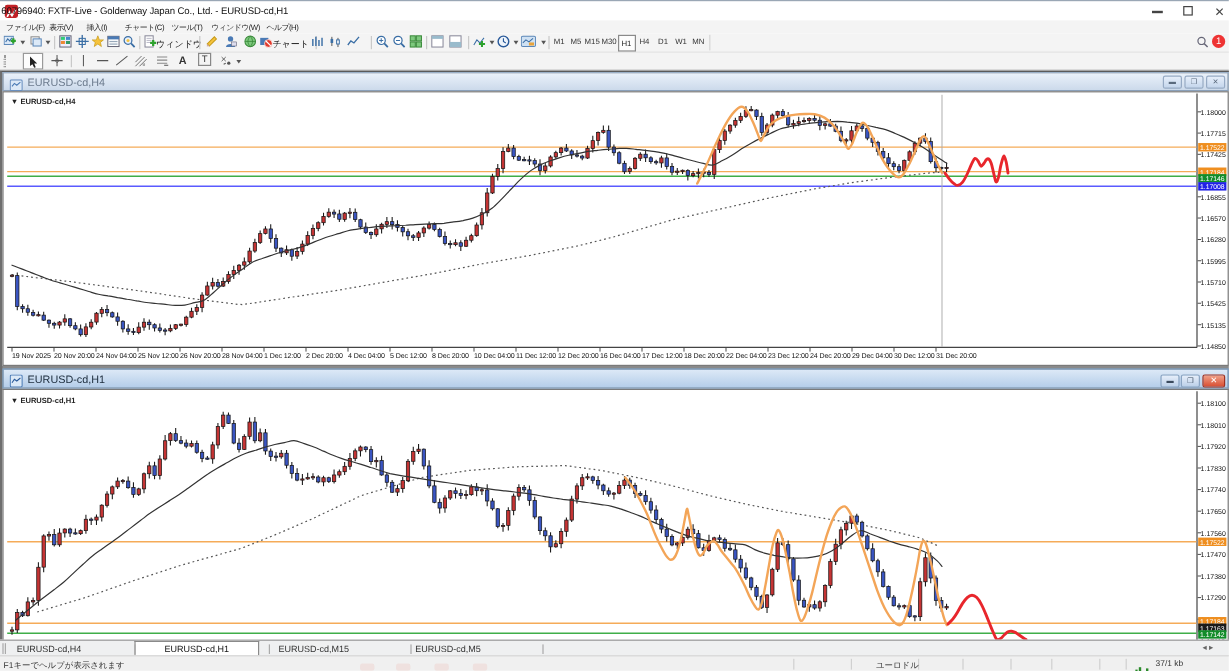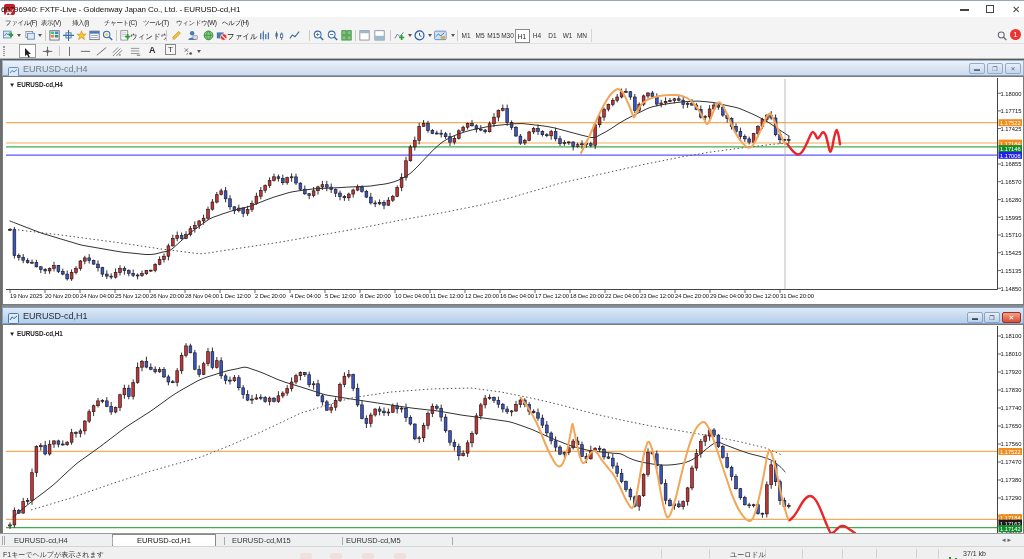--- a/index.html
+++ b/index.html
@@ -81,21 +81,21 @@
       <div style="position:absolute;left:203px;top:1px;width:13px;height:13px;transform:scale(0.85);transform-origin:0 0"><svg width="13" height="13" viewBox="0 0 13 13">
           <circle cx="6.5" cy="6.5" r="5.2" fill="#7ec97e" stroke="#3a8a3a"></circle>
           <path d="M1.5 6.5 h10 M6.5 1.5 c-3 3 -3 7 0 10 M6.5 1.5 c3 3 3 7 0 10" stroke="#3a8a3a" stroke-width="0.8" fill="none"></path>
         </svg></div>
       <div style="position:absolute;left:216px;top:1px;width:13px;height:13px;transform:scale(0.85);transform-origin:0 0"><svg width="13" height="13" viewBox="0 0 13 13">
           <rect x="1" y="3" width="8" height="7" fill="#4a7ab5"></rect>
           <circle cx="9" cy="8.5" r="3.8" fill="#e23b2e"></circle>
           <path d="M6.6 6.1 L11.4 10.9" stroke="#fff" stroke-width="1.2"></path>
           <circle cx="9" cy="8.5" r="3.8" fill="none" stroke="#fff" stroke-width="0.7"></circle>
         </svg></div>
-      <div class="abs" style="left:227px;top:4px;font-size:7.5px;color:#111">ファイル</div>
+      <div class="abs" style="left:227px;top:4px;font-size:7.5px;color:#111">チャート</div>
       <div class="abs" style="left:263px;top:2px;width:1px;height:11px;background:#c9c9c9"></div>
       <div style="position:absolute;left:259px;top:1px;width:13px;height:13px;transform:scale(0.85);transform-origin:0 0"><svg width="13" height="13" viewBox="0 0 13 13">
           <path d="M2 11 V4 M5 11 V2 M8 11 V5 M11 11 V3" stroke="#3a6ea5" stroke-width="1.4"></path>
         </svg></div>
       <div style="position:absolute;left:274px;top:1px;width:13px;height:13px;transform:scale(0.85);transform-origin:0 0"><svg width="13" height="13" viewBox="0 0 13 13">
           <path d="M3 2 V11 M9 3 V12" stroke="#333" stroke-width="0.8"></path>
           <rect x="1.7" y="4" width="2.6" height="4" fill="#3a6ea5"></rect>
           <rect x="7.7" y="5" width="2.6" height="4" fill="#fff" stroke="#3a6ea5"></rect>
         </svg></div>
       <div style="position:absolute;left:289px;top:1px;width:13px;height:13px;transform:scale(0.85);transform-origin:0 0"><svg width="13" height="13" viewBox="0 0 13 13">

